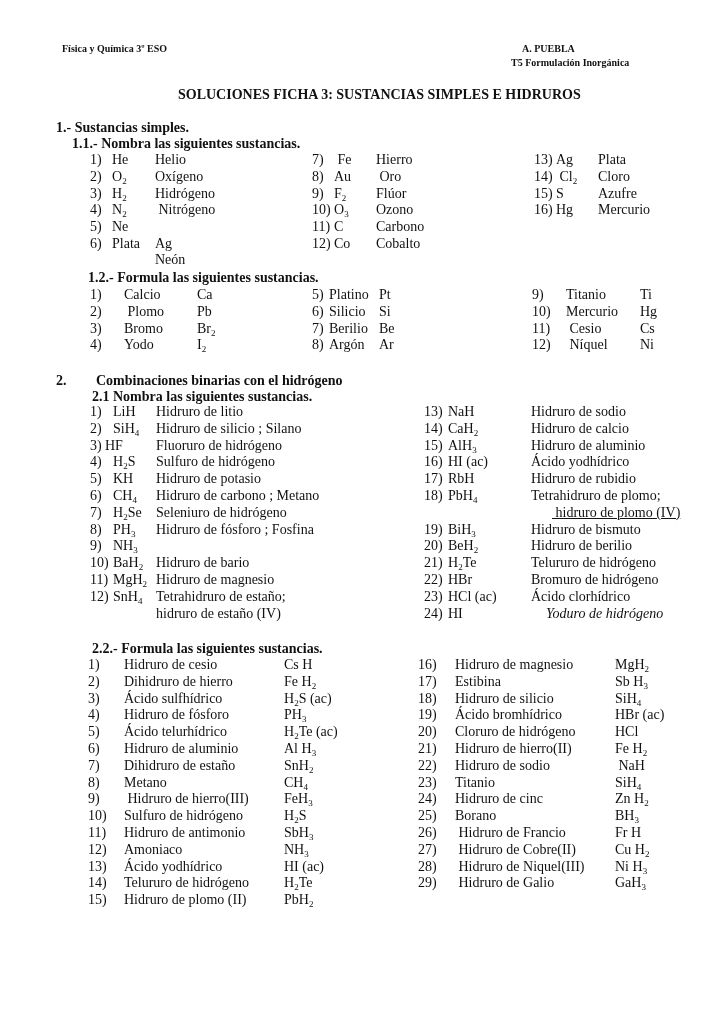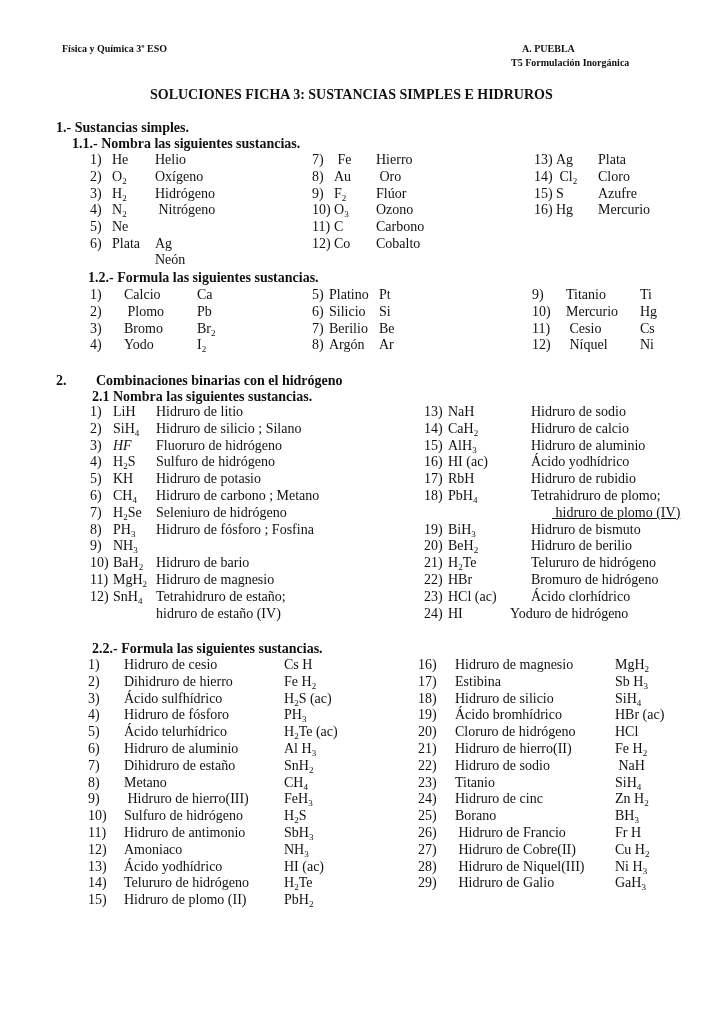--- a/index.html
+++ b/index.html
@@ -1,20 +1,20 @@
 <!DOCTYPE html>
 <html><head>
 <meta charset="utf-8">
 <style>
   html, body { margin: 0; padding: 0; background: #ffffff; }
   body { width: 724px; height: 1024px; position: relative; overflow: hidden;
          font-family: "Liberation Serif", "DejaVu Serif", serif; color: #111; }
   .abs { position: absolute; white-space: nowrap; }
   .hdr { font-size: 10px; font-weight: bold; }
-  .title { font-size: 14px; font-weight: bold; }
+  .title { font-size: 14px; font-weight: bold; margin-left: 28px; }
   .h1 { font-size: 14px; font-weight: bold; }
   .h2 { font-size: 14px; font-weight: bold; }
   .row { position: absolute; font-size: 14px; height: 17px; line-height: 17px; white-space: nowrap; }
   .row span { position: absolute; top: 0; white-space: nowrap; }
   sub { font-size: 9px; vertical-align: -3px; line-height: 0; }
 </style>
 </head>
 <body>
 
 <div class="abs hdr" style="left:62px;top:43px;">Física y Química 3º ESO</div>
@@ -181,21 +181,21 @@
       <span style="left: 113px;">LiH</span>
       <span style="left: 156px;">Hidruro de litio</span>
     </div>
     <div class="row" style="left: 0px; top: 419.8px; width: 724px;">
       <span style="left: 90px;">2)</span>
       <span style="left: 113px;">SiH<sub>4</sub></span>
       <span style="left: 156px;">Hidruro de silicio ; Silano</span>
     </div>
     <div class="row" style="left: 0px; top: 436.6px; width: 724px;">
       <span style="left: 90px;">3)</span>
-      <span style="left: 113px; font-style: italic;">HF</span>
+      <span style="left: 105px;">HF</span>
       <span style="left: 156px;">Fluoruro de hidrógeno</span>
     </div>
     <div class="row" style="left: 0px; top: 453.4px; width: 724px;">
       <span style="left: 90px;">4)</span>
       <span style="left: 113px;">H<sub>2</sub>S</span>
       <span style="left: 156px;">Sulfuro de hidrógeno</span>
     </div>
     <div class="row" style="left: 0px; top: 470.2px; width: 724px;">
       <span style="left: 90px;">5)</span>
       <span style="left: 113px;">KH</span>
@@ -292,21 +292,21 @@
       <span style="left: 531px;">Bromuro de hidrógeno</span>
     </div>
     <div class="row" style="left: 0px; top: 587.8px; width: 724px;">
       <span style="left: 424px;">23)</span>
       <span style="left: 448px;">HCl (ac)</span>
       <span style="left: 531px;">Ácido clorhídrico</span>
     </div>
     <div class="row" style="left: 0px; top: 604.6px; width: 724px;">
       <span style="left: 424px;">24)</span>
       <span style="left: 448px;">HI</span>
-      <span style="left: 510px;">Yoduro de hidrógeno</span>
+      <span style="left: 546px; font-style: italic;">Yoduro de hidrógeno</span>
     </div>
   </div>
 
 <div class="abs h2" style="left:92px;top:641px;">2.2.- Formula las siguientes sustancias.</div>
 <div id="s22">
     <div class="row" style="left: 0px; top: 656px; width: 724px;">
       <span style="left: 88px;">1)</span>
       <span style="left: 124px;">Hidruro de cesio</span>
       <span style="left: 284px;">Cs H</span>
     </div>

